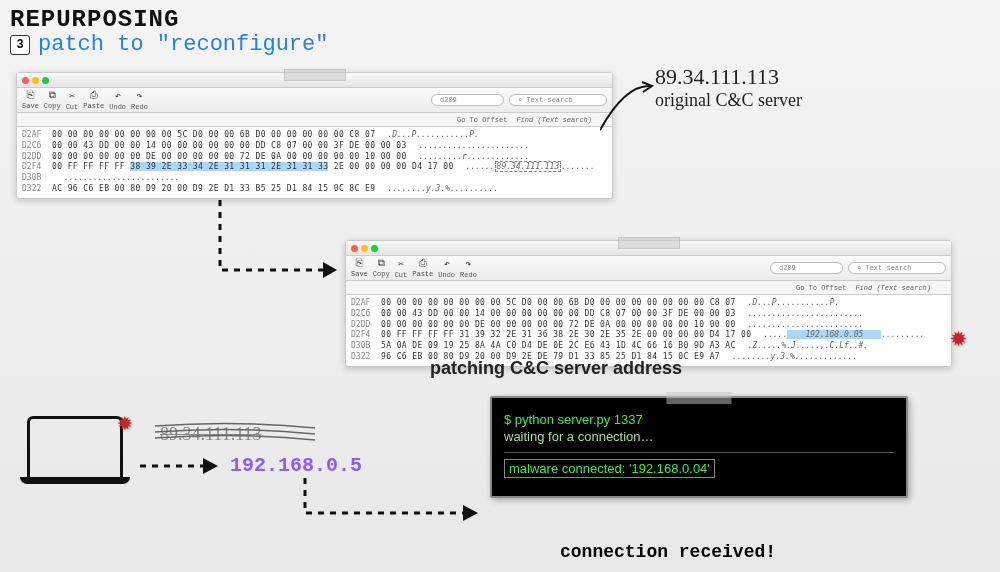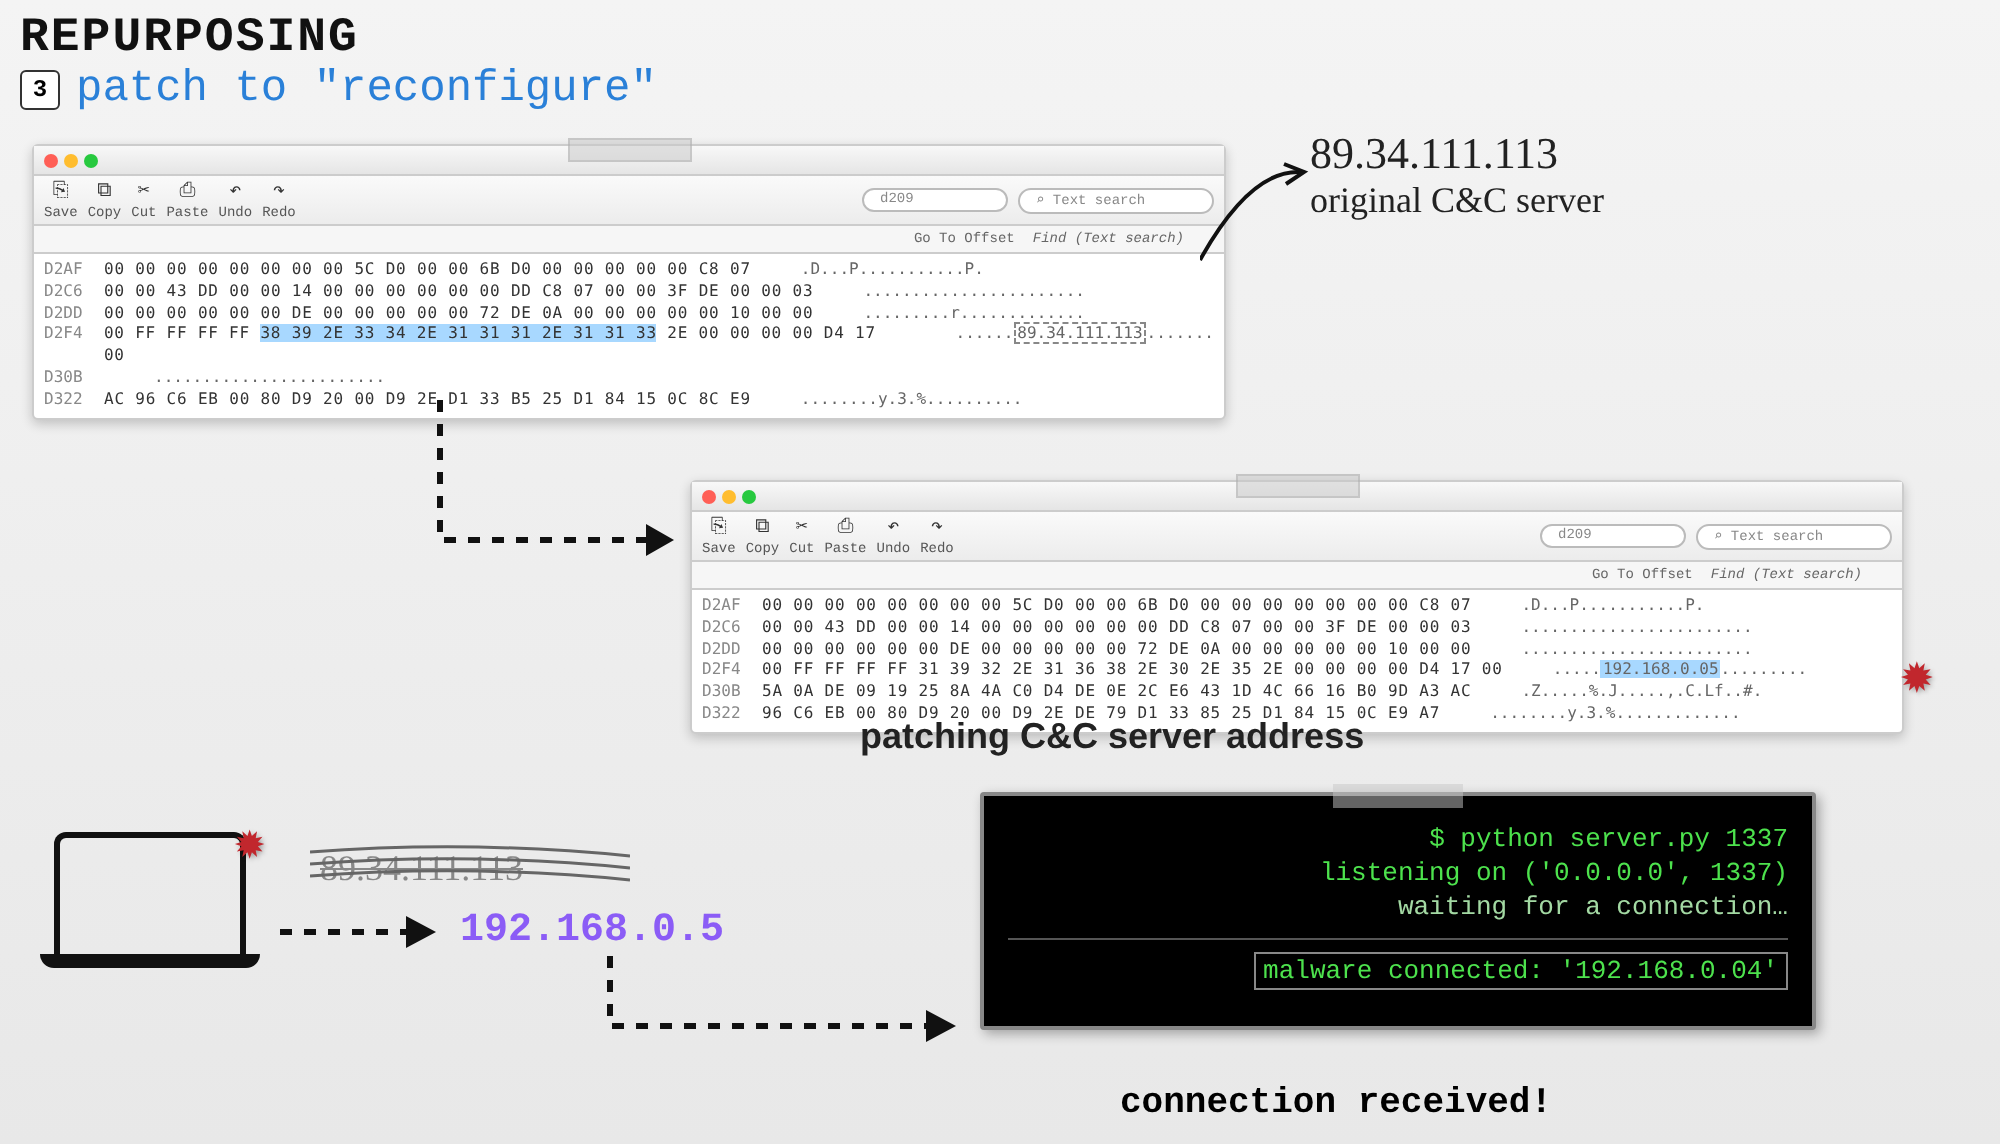--- a/index.html
+++ b/index.html
@@ -97,23 +97,23 @@
   padding: 3px 5px;
   font-family: monospace;
   font-size: 8px;
   line-height: 1.35;
   color: #333;
 }
 .hrow { display:flex; }
 .addr { color:#888;width:30px; }
 .bytes { letter-spacing: 0.4px; }
 .bytes .hl { background:#a8d8ff; }
-.ascii { margin-left:25px; color:#666; }
+.ascii { margin-left:12px; color:#666;font-style:italic; }
 .ascii .box { border:1px dashed #888;padding:0 1px; }
-.ascii .hlbox { background:#a8d8ff;padding:0 1px; }
+.ascii .hlbox { background:#a8d8ff;padding:0 18px; }
 .anno-upper {
   position: absolute;
   top: 64px;
   left: 655px;
   font-family: 'Comic Sans MS', cursive;
   font-size: 18px;
   color: #222;
   text-align: left;
 }
 .anno-ip { font-size:22px; }
@@ -189,27 +189,26 @@
   color:#8b5cf6;
 }
 .darrow { position:absolute; }
 .terminal {
   position:absolute;
   top: 396px;
   left: 490px;
   width: 390px;
   background:#000;
   padding: 12px 12px 16px 12px;
-  font-family:Liberation Mono, monospace;
+  font-family:Liberation Sans, sans-serif;
   color:#0f0;
   font-size:13px;
   border: 2px solid #888;
   border-radius: 2px;
   box-shadow: 2px 2px 6px rgba(0,0,0,0.3);
-  text-align: right;
 }
 .terminal .line { margin:2px 0; }
 .terminal .green { color:#4de24d; }
 .terminal .dim { color:#c0ffc0; opacity:0.85; }
 .terminal .rule { border-top:1px solid #555;margin:8px 0 6px 0; }
 .terminal .boxed { border:1px solid #888;padding:1px 4px;display:inline-block; }
 .term-tape { position:absolute;top:-6px;left:50%;transform:translateX(-50%);width:65px;height:12px;background:rgba(200,200,200,0.5); }
 .caption-bottom {
   position:absolute;
   top:542px;
@@ -414,19 +413,18 @@
 </svg>
 
 <svg class="darrow" style="top:478px;left:300px;width:185px;height:55px;">
   <path d="M 5 0 L 5 35 L 170 35" stroke="#111" stroke-width="3" stroke-dasharray="6 6" fill="none"></path>
   <path d="M 163 27 L 178 35 L 163 43" fill="#111"></path>
 </svg>
 
 <div class="terminal">
   <div class="term-tape"></div>
   <div class="line green">$ python server.py 1337</div>
-  <div class="line green">listening on ('0.0.0.0', 1337)</div>
   <div class="line dim">waiting for a connection…</div>
   <div class="rule"></div>
   <div class="line"><span class="boxed green">malware connected: '192.168.0.04'</span></div>
 </div>
 
 <div class="caption-bottom">connection received!</div>
 
 </body></html>

